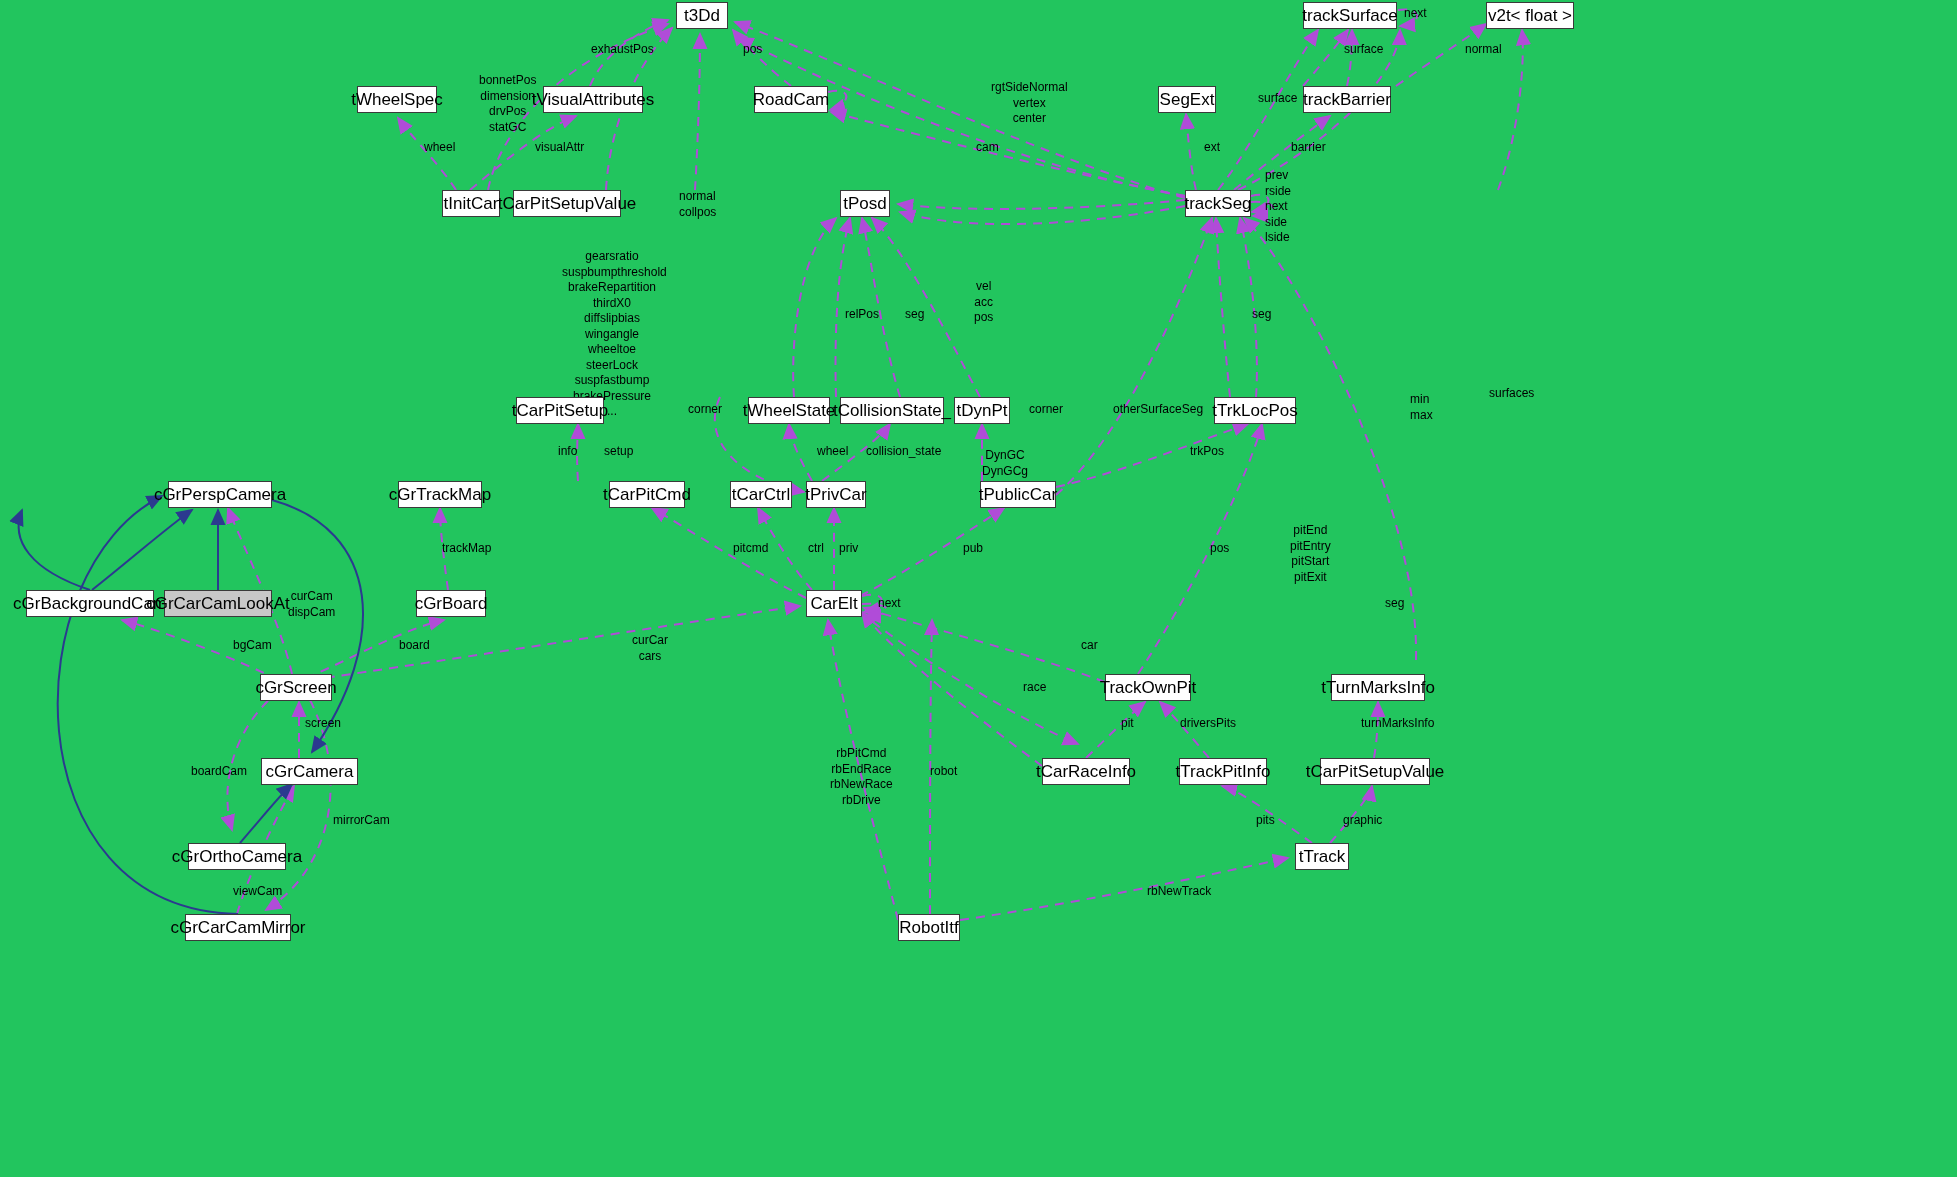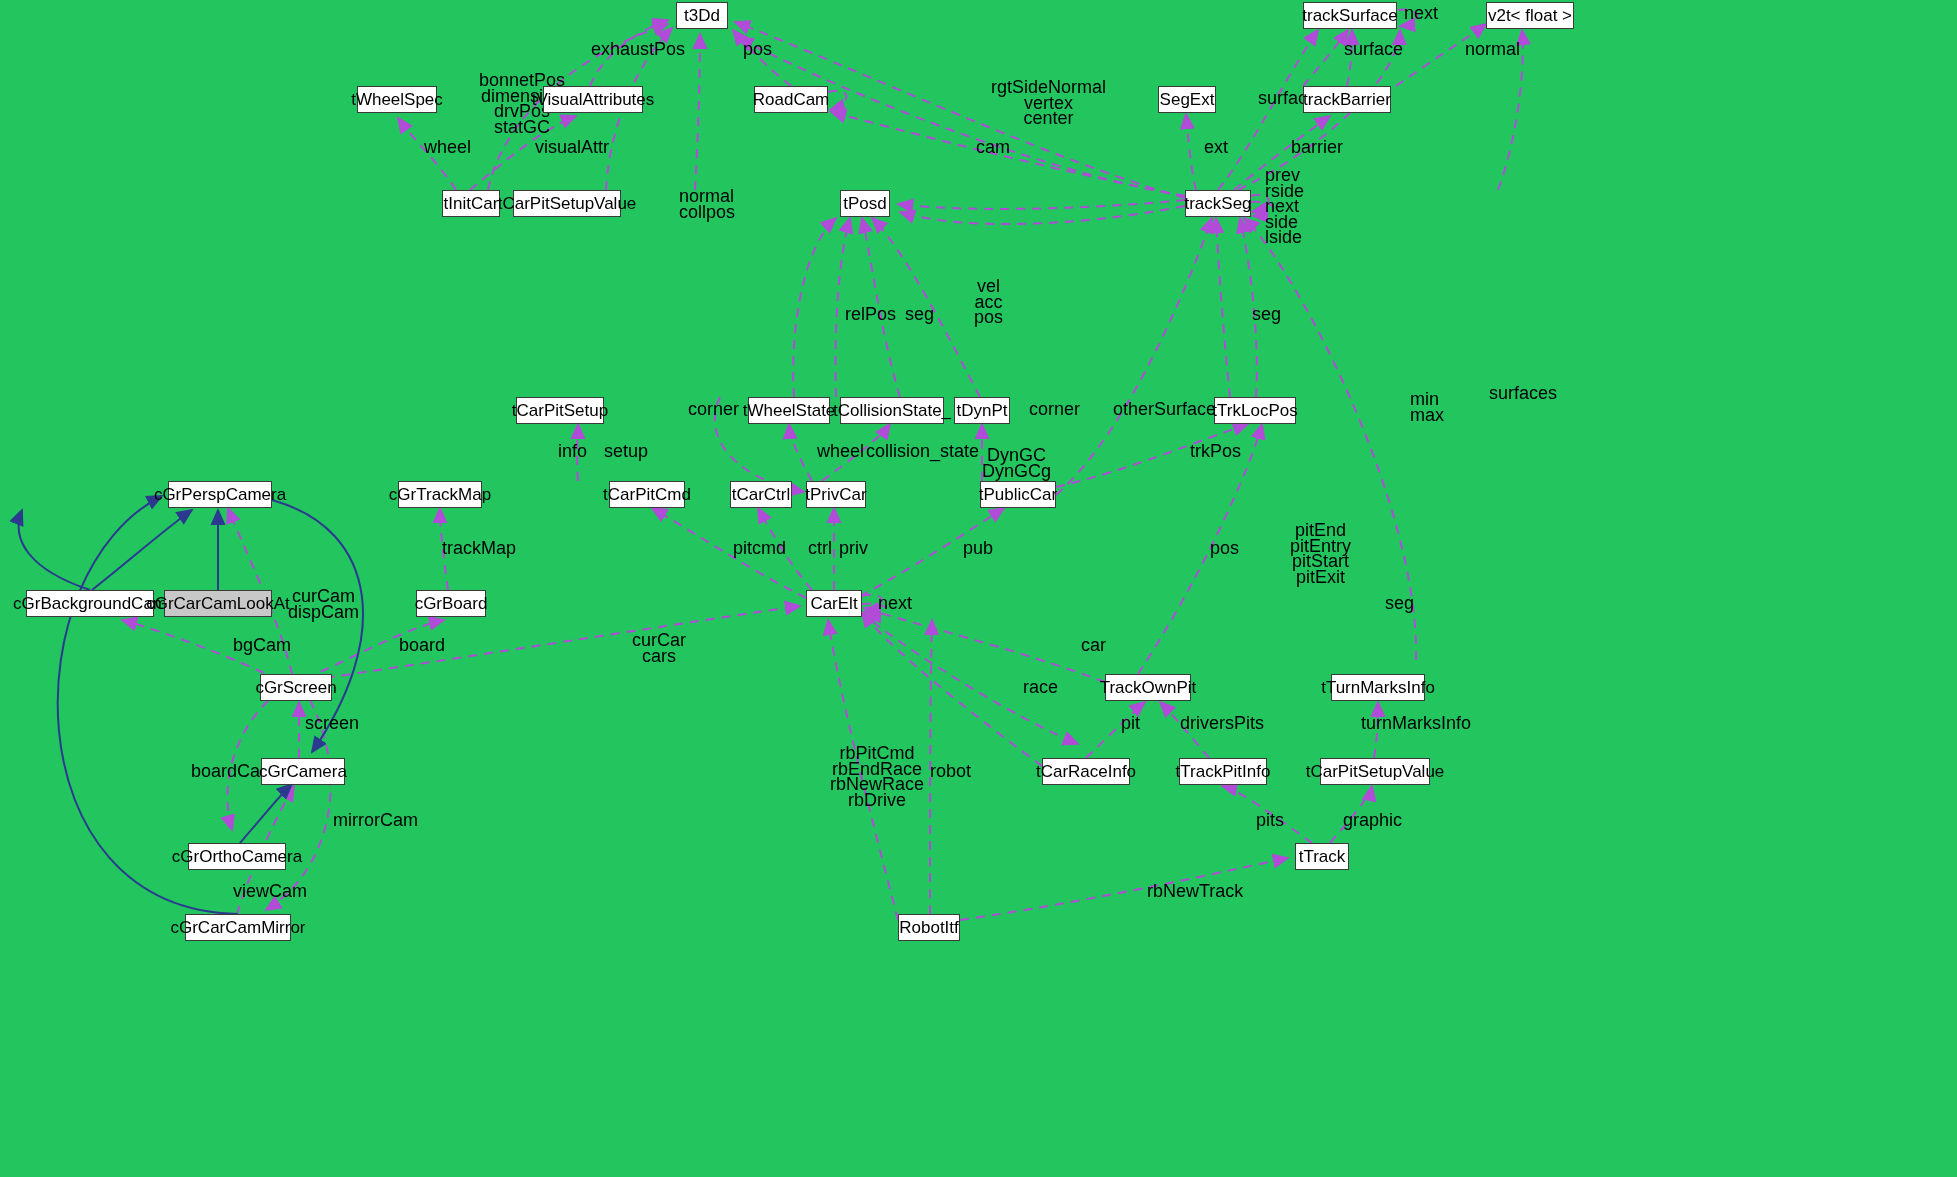--- a/index.html
+++ b/index.html
@@ -30,21 +30,21 @@
     align-items:center;
     justify-content:center;
     white-space:nowrap;
     padding:0 7px;
     height:27px;
     z-index:5;
   }
   .node.highlight{ background:#c8c8c8; }
   .elabel{
     position:absolute;
-    font-size:18px;
+    font-size:12px;
     color:#000000;
     line-height:15.5px;
     white-space:pre;
     z-index:4;
   }
   .elabel.ctr{ text-align:center; }
 </style>
 </head>
 <body>
 
@@ -206,21 +206,21 @@
 
   <div class="node" style="left:26px;top:590px;width:128px">cGrBackgroundCam</div>
   <div class="node highlight" style="left:164px;top:590px;width:108px">cGrCarCamLookAt</div>
   <div class="node" style="left:416px;top:590px;width:70px">cGrBoard</div>
   <div class="node" style="left:806px;top:590px;width:56px">CarElt</div>
 
   <div class="node" style="left:260px;top:674px;width:72px">cGrScreen</div>
   <div class="node" style="left:1105px;top:674px;width:86px">TrackOwnPit</div>
   <div class="node" style="left:1331px;top:674px;width:94px">tTurnMarksInfo</div>
 
-  <div class="node" style="left:261px;top:758px;width:84px">cGrCamera</div>
+  <div class="node" style="left:261px;top:758px;width:97px">cGrCamera</div>
   <div class="node" style="left:1042px;top:758px;width:88px">tCarRaceInfo</div>
   <div class="node" style="left:1179px;top:758px;width:88px">tTrackPitInfo</div>
   <div class="node" style="left:1320px;top:758px;width:110px">tCarPitSetupValue</div>
 
   <div class="node" style="left:188px;top:843px;width:98px">cGrOrthoCamera</div>
   <div class="node" style="left:1295px;top:843px;width:54px">tTrack</div>
 
   <div class="node" style="left:185px;top:914px;width:106px">cGrCarCamMirror</div>
   <div class="node" style="left:898px;top:914px;width:62px">RobotItf</div>
 
@@ -242,20 +242,31 @@
   <div class="elabel" style="left:976px;top:140px">cam</div>
   <div class="elabel" style="left:1204px;top:140px">ext</div>
   <div class="elabel" style="left:1291px;top:140px">barrier</div>
   <div class="elabel" style="left:1265px;top:168px">prev
 rside
 next
 side
 lside</div>
   <div class="elabel" style="left:679px;top:189px">normal
 collpos</div>
+  <div class="elabel ctr" style="left:562px;top:249px;width:100px">gearsratio
+suspbumpthreshold
+brakeRepartition
+thirdX0
+diffslipbias
+wingangle
+wheeltoe
+steerLock
+suspfastbump
+brakePressure
+...</div>
   <div class="elabel" style="left:845px;top:307px">relPos</div>
   <div class="elabel" style="left:905px;top:307px">seg</div>
   <div class="elabel ctr" style="left:974px;top:279px">vel
 acc
 pos</div>
   <div class="elabel" style="left:1252px;top:307px">seg</div>
   <div class="elabel" style="left:688px;top:402px">corner</div>
   <div class="elabel" style="left:1029px;top:402px">corner</div>
   <div class="elabel" style="left:1113px;top:402px">otherSurfaceSeg</div>
   <div class="elabel" style="left:1410px;top:392px">min

